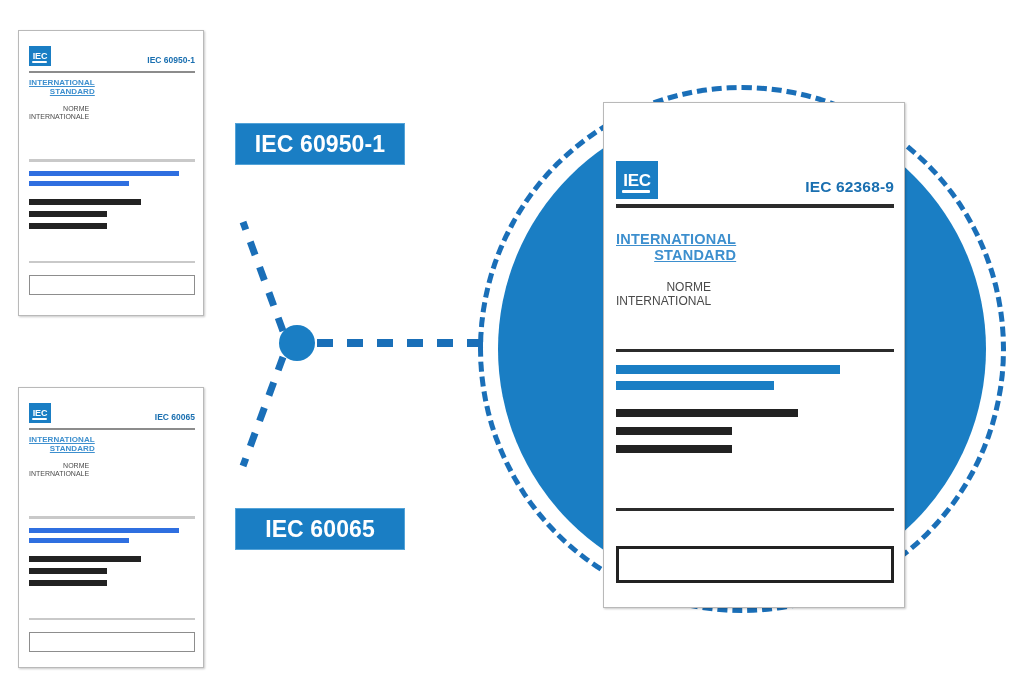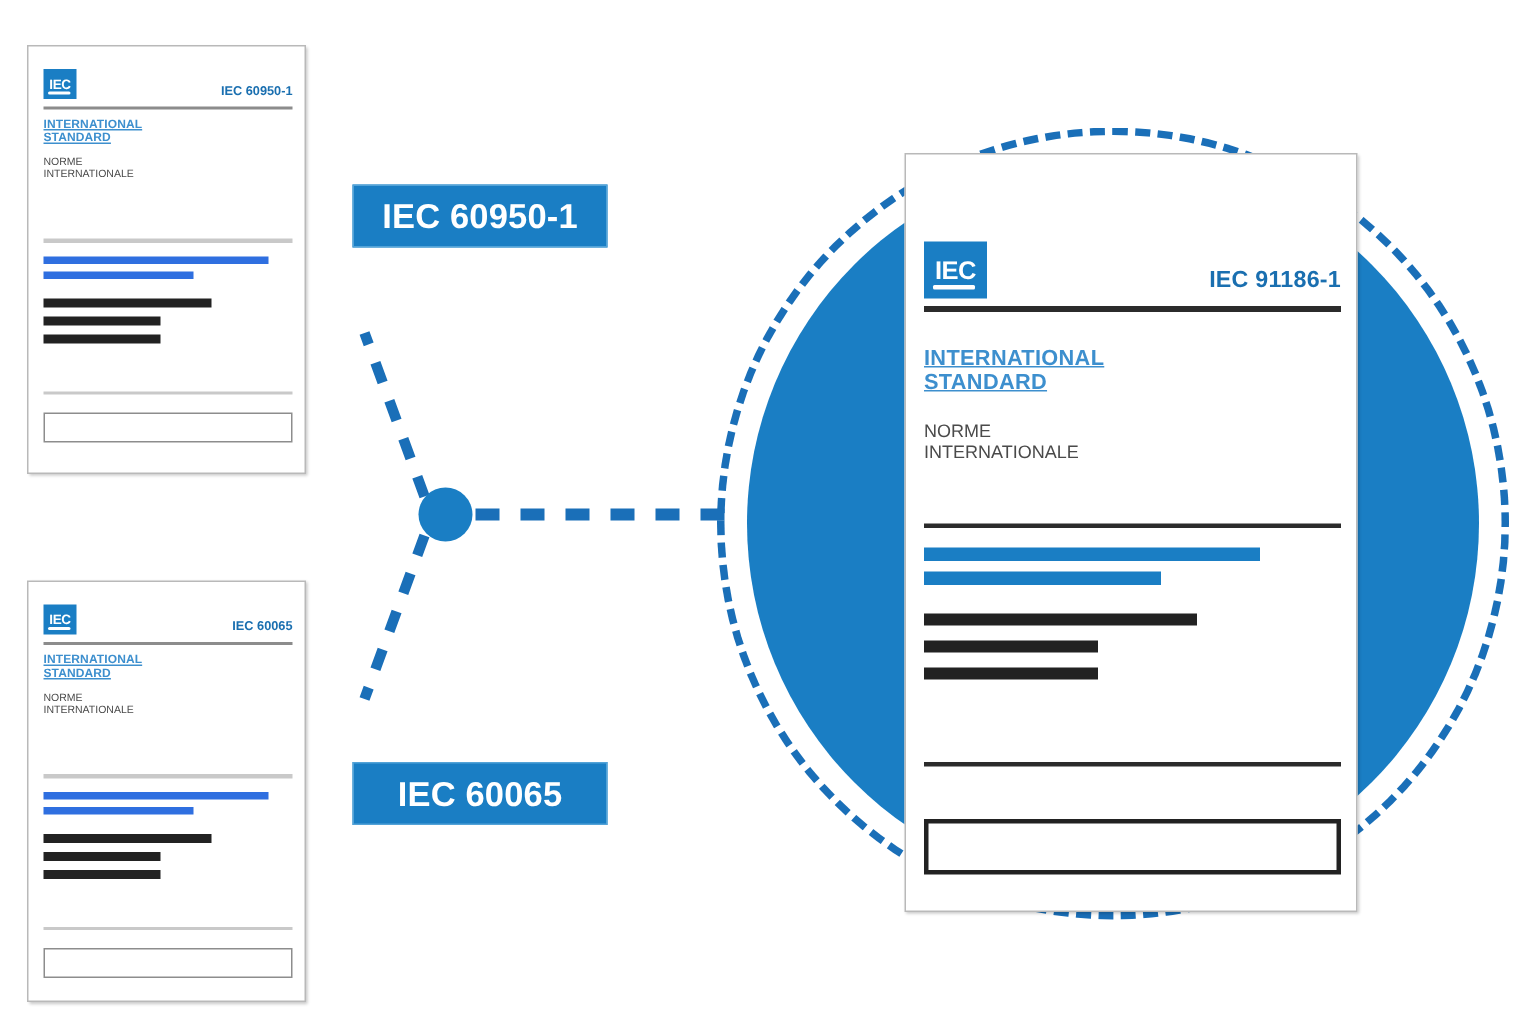--- a/index.html
+++ b/index.html
@@ -8,20 +8,21 @@
     height: 682px;
     background: #ffffff;
     font-family: "Liberation Sans", sans-serif;
     overflow: hidden;
   }
   #stage {
     position: relative;
     width: 1024px;
     height: 499px;
     background: #ffffff;
+    text-align: right;
   }
 
   
   .doc {
     position: absolute;
     background: #ffffff;
     border: 1px solid #b9b9b9;
     box-shadow: 1px 1px 2px rgba(0,0,0,0.22);
     overflow: hidden;
   }
@@ -259,29 +260,29 @@
   <div id="circle-dashed"></div>
 
   <div class="doc main" id="doc-62368">
     <div class="doc-inner">
 
       <div class="doc-head">
         <div class="iec-logo">
           <span class="iec-text">IEC</span>
           <span class="iec-swoosh"></span>
         </div>
-        <div class="doc-code">IEC 91186-1</div>
+        <div class="doc-code">IEC 62368-9</div>
       </div>
 
       <div class="rule-dark head-rule"></div>
 
       <div class="txt-intl">INTERNATIONAL
 STANDARD</div>
       <div class="txt-norme">NORME
-INTERNATIONALE</div>
+INTERNATIONAL</div>
 
       <div class="rule-dark mid-rule"></div>
 
       <div class="bar bar-blue-main b1"></div>
       <div class="bar bar-blue-main b2"></div>
       <div class="bar bar-dark b3"></div>
       <div class="bar bar-dark b4"></div>
       <div class="bar bar-dark b5"></div>
 
       <div class="rule-dark low-rule"></div>

